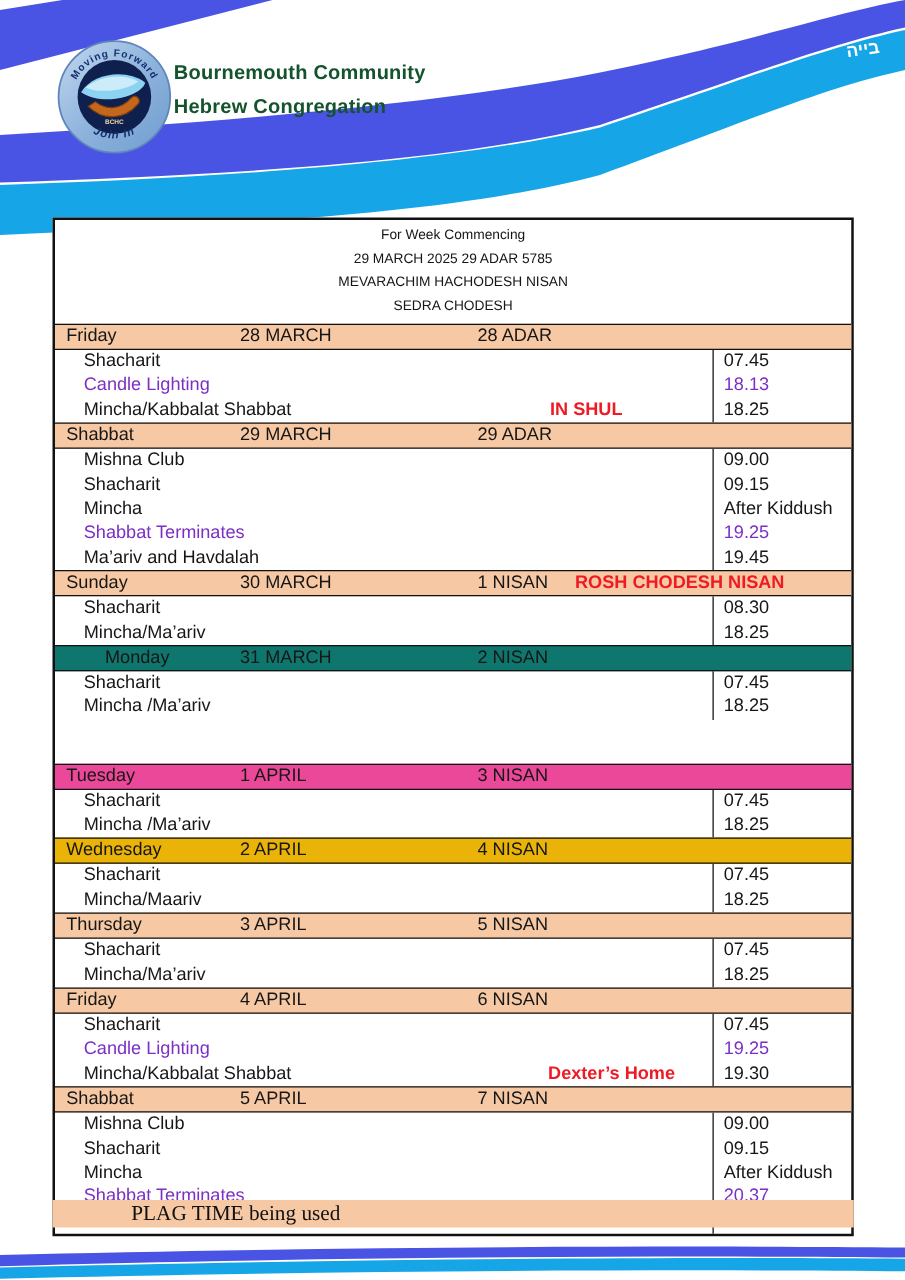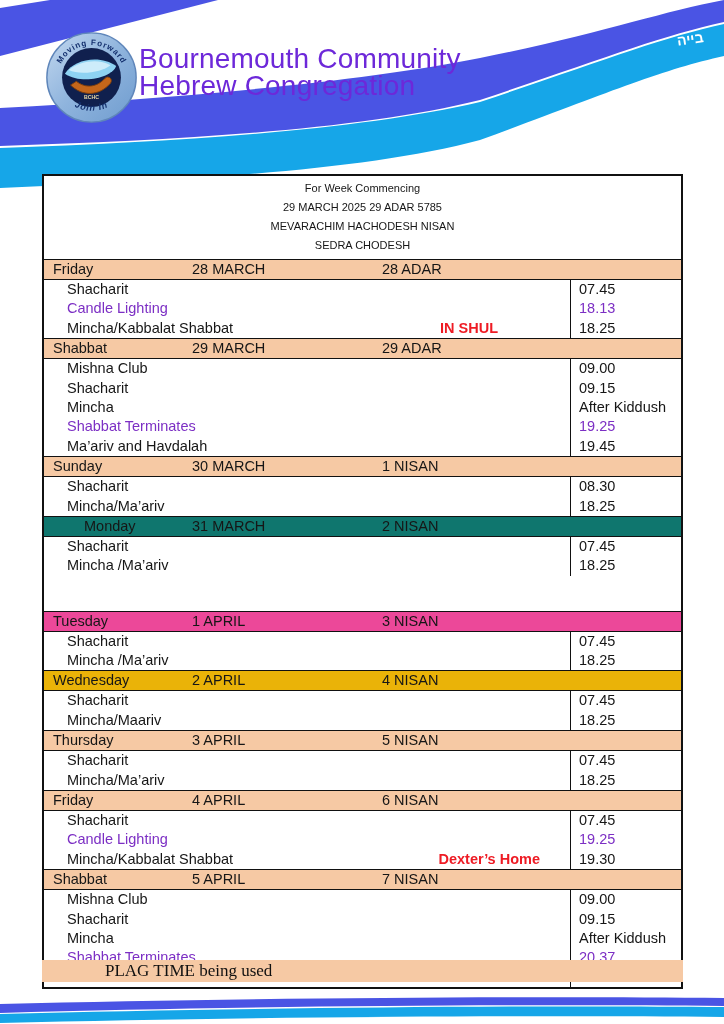--- a/index.html
+++ b/index.html
@@ -6,21 +6,21 @@
   html,body { width:724px; height:1024px; }
   body {
     position:relative; width:724px; height:1024px; overflow:hidden;
     background:#ffffff; font-family:"Liberation Sans", sans-serif; color:#161616;
   }
   
   .ribbons-top { position:absolute; left:0; top:0; width:724px; height:192px; }
   .logo { position:absolute; left:44px; top:30px; width:95px; height:95px; }
   .org-title {
     position:absolute; left:139px; top:45px;
-    font-size:28px; font-weight:normal; line-height:27px; color:#6d28d9; letter-spacing:.2px;
+    font-size:16px; font-weight:bold; line-height:27px; color:#14532d; letter-spacing:.2px;
   }
   .hebrew-mark {
     position:absolute; right:20px; top:31px; color:#ffffff;
     font-size:14px; font-weight:bold; transform:rotate(-8deg);
   }
   
   .sched {
     position:absolute; left:42px; top:174px; width:641px;
     border:2px solid #111; background:#fff; font-size:14.5px;
   }
@@ -157,20 +157,21 @@
             <div class="svc-time">19.45</div>
           </div>
     </div>
   </div>
 
   <div class="section">
     <div class="day-row" style="background: rgb(246, 201, 164);">
       <span class="day-name">Sunday</span>
       <span class="day-date">30 MARCH</span>
       <span class="day-hebrew">1 NISAN</span>
+      <span class="day-note" style="color: rgb(238, 27, 36);">ROSH CHODESH NISAN</span>
     </div>
     <div class="svc-body">
       <div class="svc-left">
             <div class="svc-line">
               <span>Shacharit</span>
             </div>
             <div class="svc-line">
               <span>Mincha/Ma’ariv</span>
             </div>
           </div>

